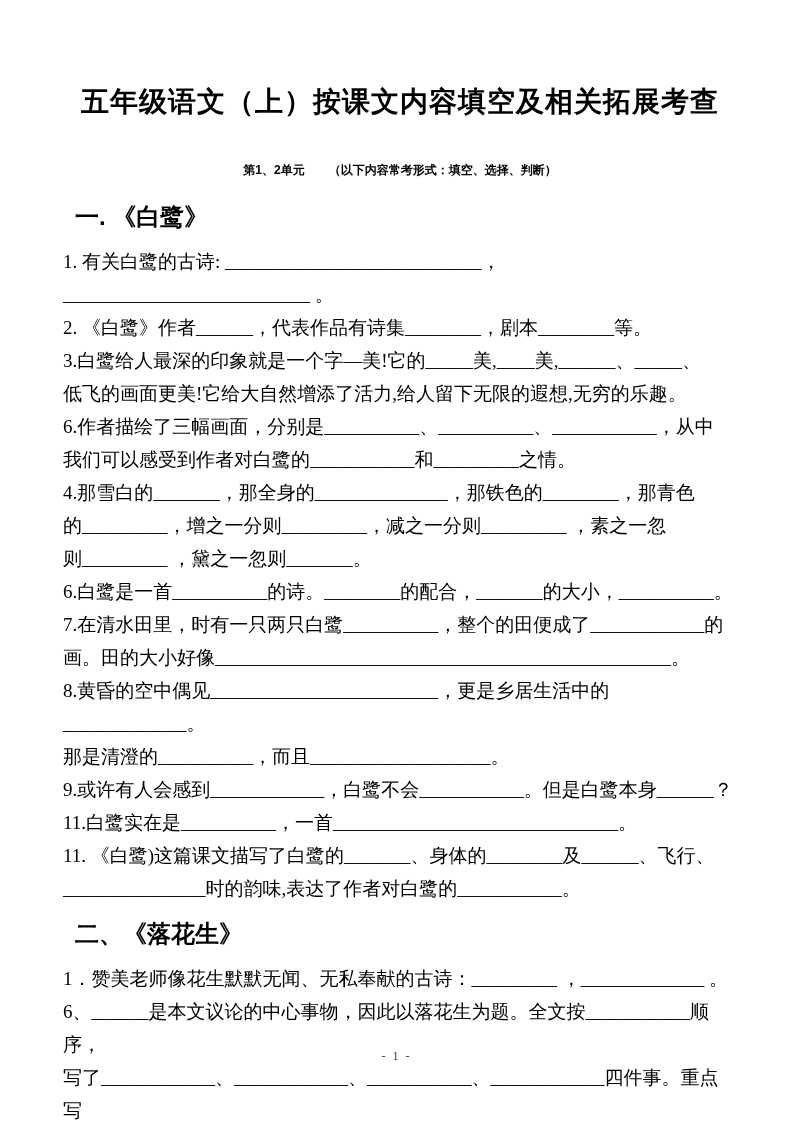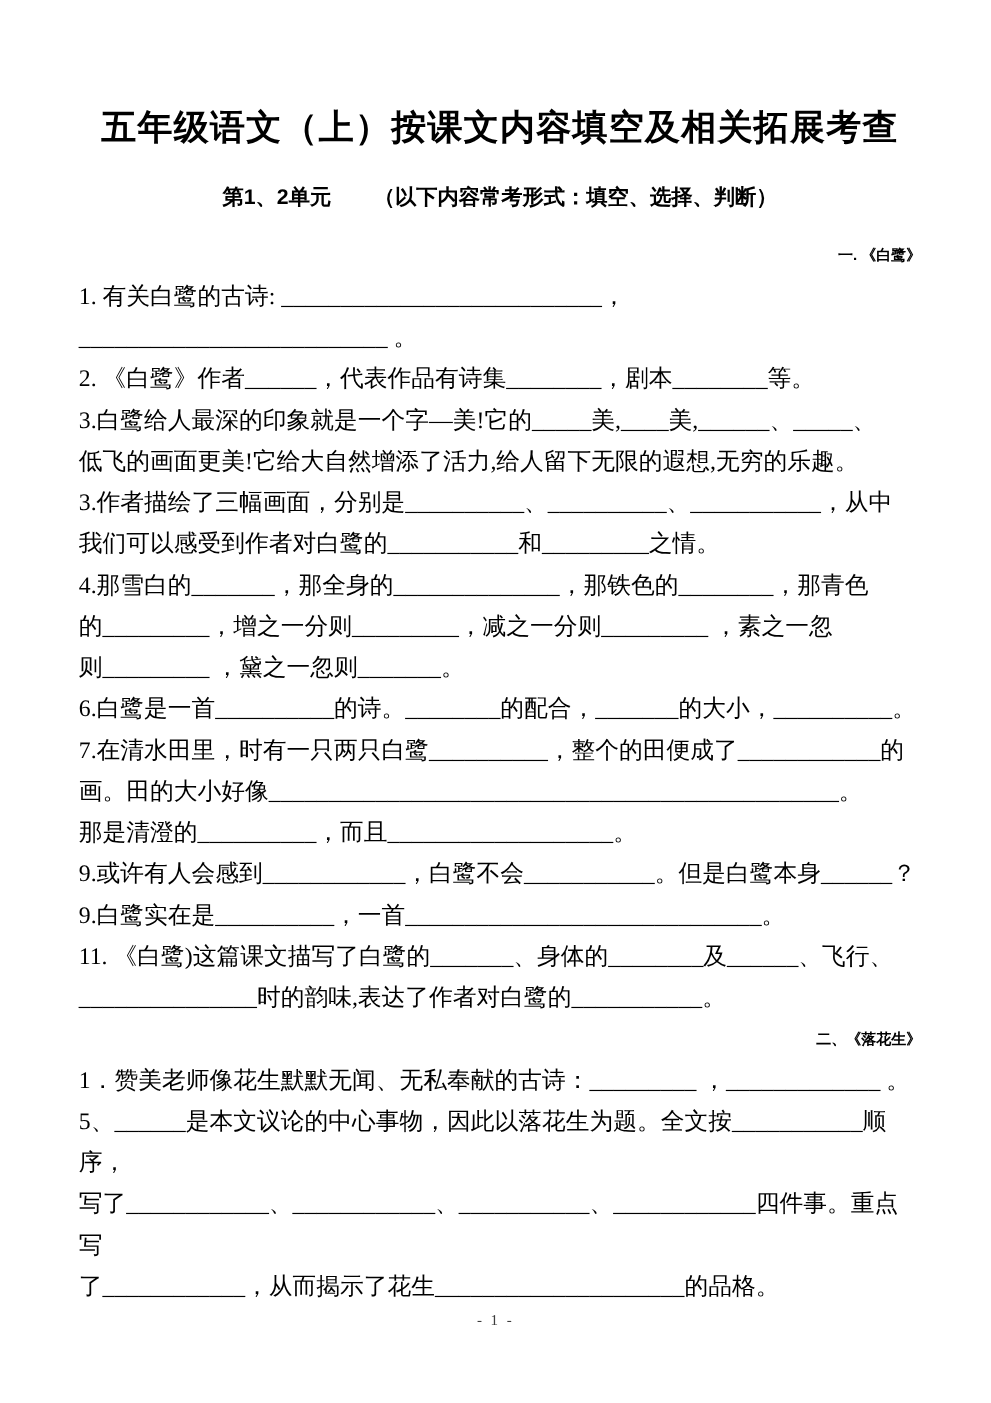--- a/index.html
+++ b/index.html
@@ -23,36 +23,35 @@
     margin: 0;
     font-family: "Liberation Sans", sans-serif;
     font-weight: bold;
     font-size: 28px;
     line-height: 36px;
     text-align: center;
     letter-spacing: 1px;
     white-space: nowrap;
   }
   .doc-subtitle {
-    margin-top: 26px;
+    margin-top: 38px;
     font-family: "Liberation Sans", sans-serif;
     font-weight: bold;
-    font-size: 17px;
+    font-size: 12px;
     line-height: 24px;
     text-align: center;
     white-space: pre-wrap;
   }
   .section-heading {
-    margin: 0;
+    margin: 12px;
     font-family: "Liberation Sans", sans-serif;
     font-weight: bold;
-    font-size: 12px;
+    font-size: 24px;
     line-height: 33px;
     white-space: pre-wrap;
-    text-align: right;
   }
   .section-heading.first {
     margin-top: 18px;
   }
   .line {
     font-size: 19px;
     line-height: 33px;
     white-space: pre-wrap;
   }
   .page-footer {
@@ -77,39 +76,40 @@
   </header>
 
   <main>
 
     <section>
       <h2 class="section-heading first">一. 《白鹭》</h2>
       <div class="line">1. 有关白鹭的古诗: ___________________________，__________________________ 。</div>
       <div class="line">2. 《白鹭》作者______，代表作品有诗集________，剧本________等。</div>
       <div class="line">3.白鹭给人最深的印象就是一个字—美!它的_____美,____美,______、_____、</div>
       <div class="line">低飞的画面更美!它给大自然增添了活力,给人留下无限的遐想,无穷的乐趣。</div>
-      <div class="line">3.作者描绘了三幅画面，分别是__________、__________、___________，从中</div>
+      <div class="line">6.作者描绘了三幅画面，分别是__________、__________、___________，从中</div>
       <div class="line">我们可以感受到作者对白鹭的___________和_________之情。</div>
       <div class="line">4.那雪白的_______，那全身的______________，那铁色的________，那青色</div>
       <div class="line">的_________，增之一分则_________，减之一分则_________ ，素之一忽</div>
       <div class="line">则_________ ，黛之一忽则_______。</div>
       <div class="line">6.白鹭是一首__________的诗。________的配合，_______的大小，__________。</div>
       <div class="line">7.在清水田里，时有一只两只白鹭__________，整个的田便成了____________的</div>
       <div class="line">画。田的大小好像________________________________________________。</div>
+      <div class="line">8.黄昏的空中偶见________________________，更是乡居生活中的_____________。</div>
       <div class="line">那是清澄的__________，而且___________________。</div>
       <div class="line">9.或许有人会感到____________，白鹭不会___________。但是白鹭本身______？</div>
-      <div class="line">9.白鹭实在是__________，一首______________________________。</div>
+      <div class="line">11.白鹭实在是__________，一首______________________________。</div>
       <div class="line">11. 《白鹭)这篇课文描写了白鹭的_______、身体的________及______、飞行、</div>
       <div class="line">_______________时的韵味,表达了作者对白鹭的___________。</div>
     </section>
 
     <section>
       <h2 class="section-heading">二、《落花生》</h2>
       <div class="line">1．赞美老师像花生默默无闻、无私奉献的古诗：_________ ，_____________ 。</div>
-      <div class="line">5、______是本文议论的中心事物，因此以落花生为题。全文按___________顺序，</div>
+      <div class="line">6、______是本文议论的中心事物，因此以落花生为题。全文按___________顺序，</div>
       <div class="line">写了____________、____________、___________、____________四件事。重点写</div>
       <div class="line">了____________，从而揭示了花生_____________________的品格。</div>
     </section>
 
   </main>
 
   <footer class="page-footer">
     <span>- 1 -</span>
   </footer>
 

